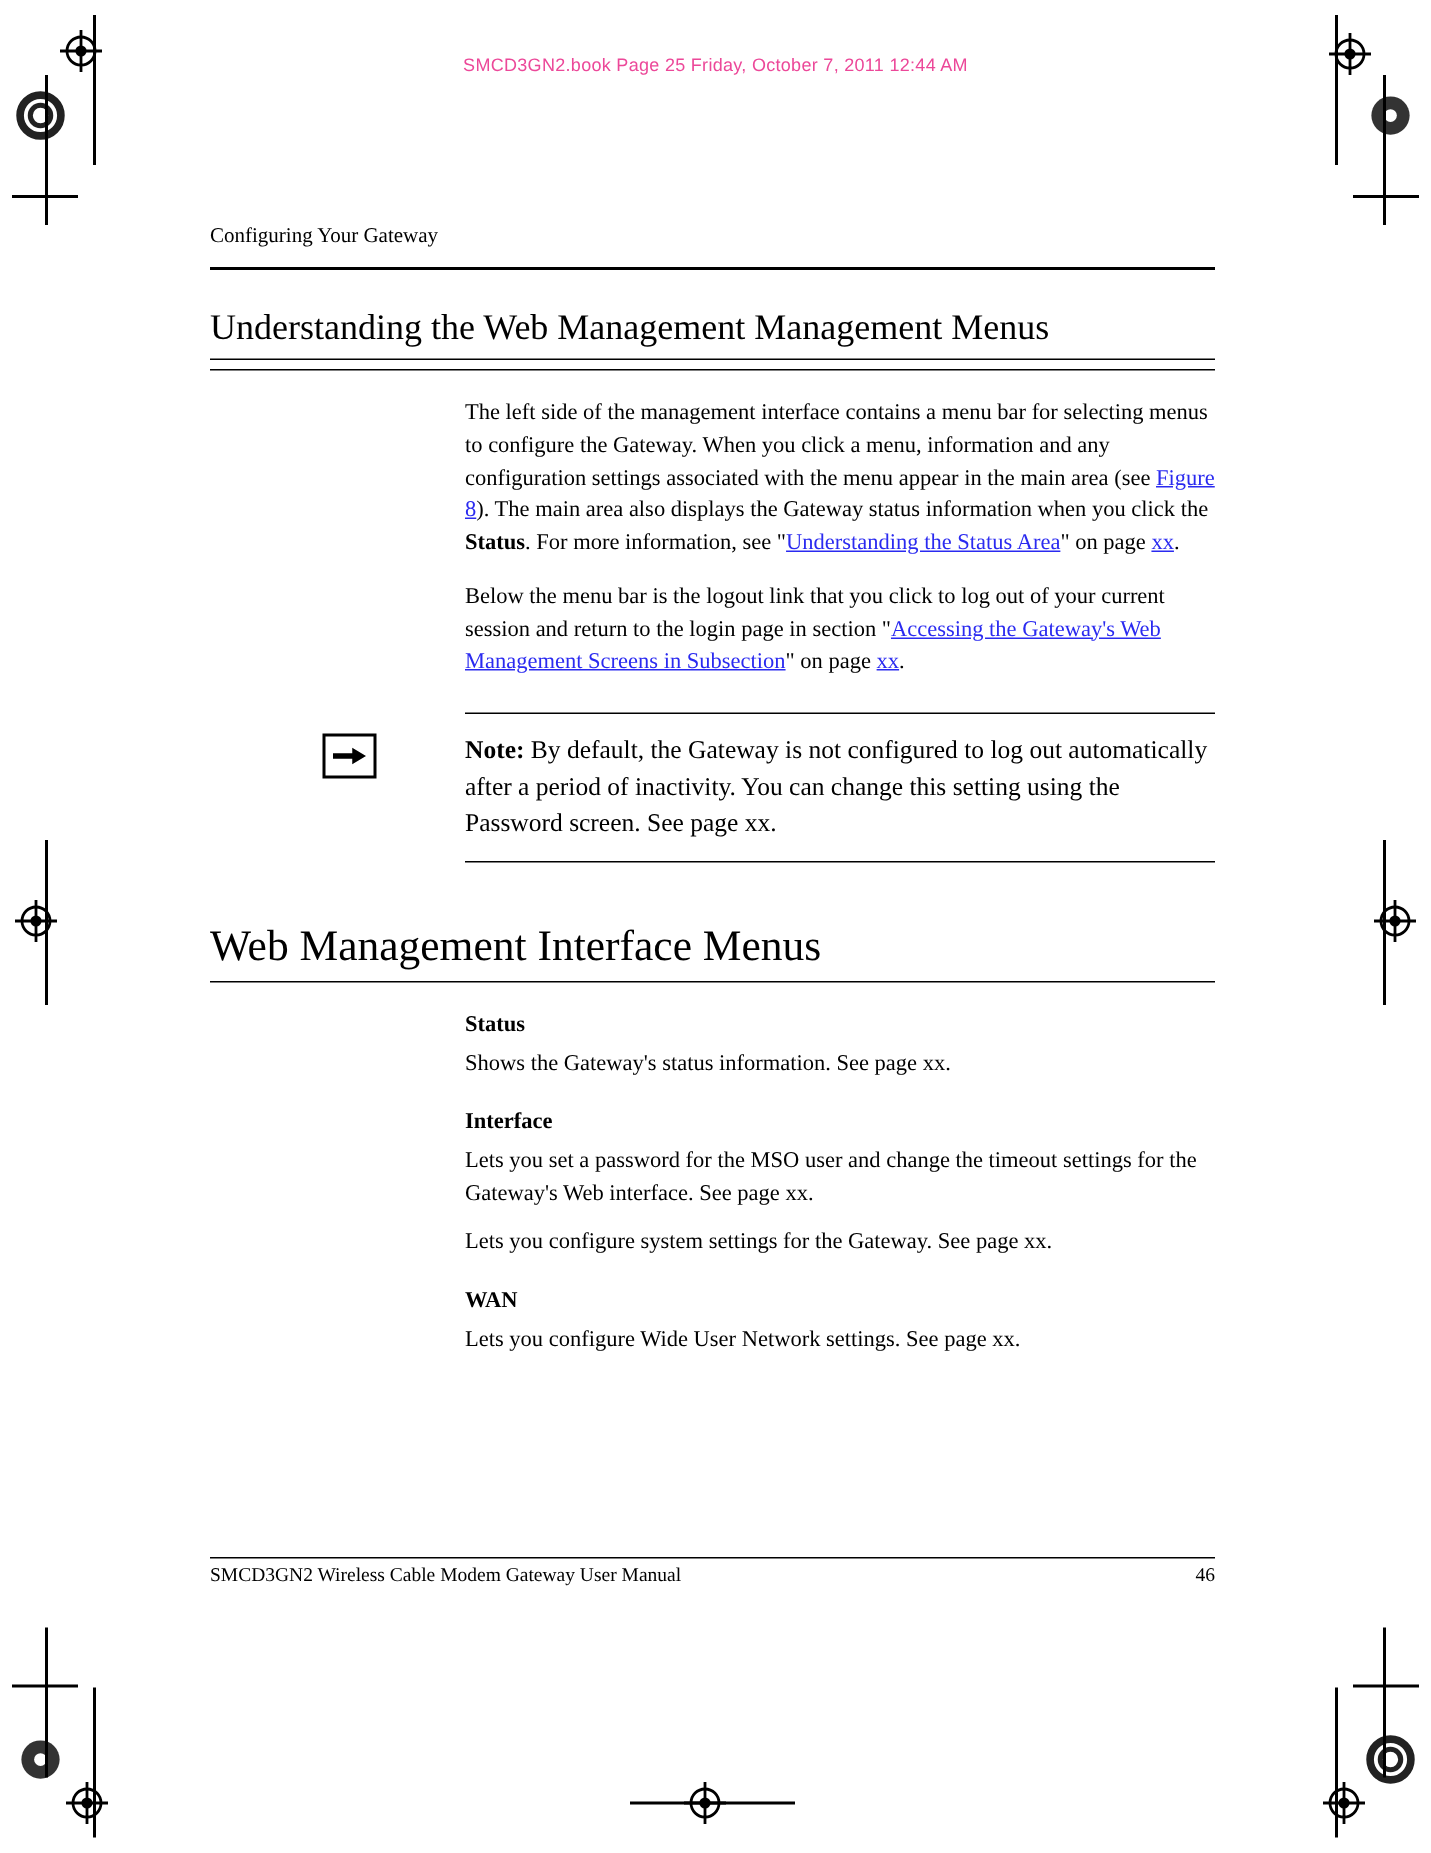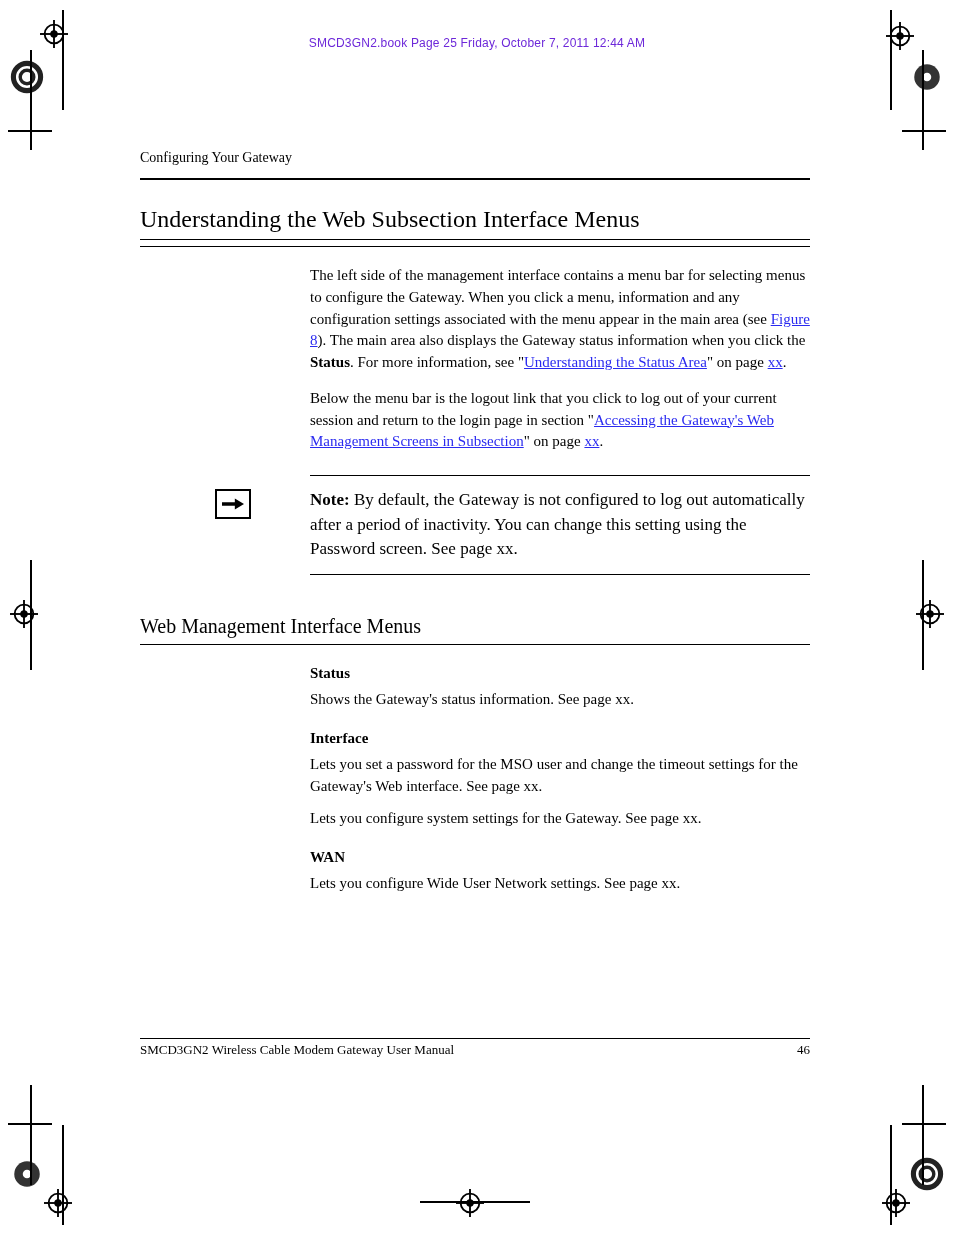--- a/index.html
+++ b/index.html
@@ -77,21 +77,21 @@
   .note-text {
     padding: 12px 0;
     font-size: 17px;
     line-height: 1.45;
   }
   .note-text b { font-weight: bold; }
   .section2 {
     margin-top: 40px;
   }
   .section2-title {
-    font-size: 20px;
+    font-size: 29px;
     font-weight: normal;
     margin: 0 0 4px 0;
   }
   .sub-item {
     margin-left: 170px;
     width: 500px;
     font-size: 15px;
     line-height: 1.45;
   }
   .sub-item h3 {
@@ -153,35 +153,35 @@
   .mid-right { right: 10px; top: 600px; }
   .mid-bottom { left: 456px; bottom: 14px; }
 
   .header-stamp {
     position: absolute;
     top: 36px;
     left: 0;
     width: 954px;
     text-align: center;
     font-size: 12px;
-    color: #6d28d9;
+    color: #ec4899;
     font-family: Arial, sans-serif;
     letter-spacing: 0.2px;
   }
 </style>
 </head>
 <body>
 
 <div class="header-stamp">SMCD3GN2.book  Page 25  Friday, October 7, 2011  12:44 AM</div>
 
 <div class="page">
   <div class="header-right">Configuring Your Gateway</div>
   <hr class="rule-thick">
 
-  <div class="section-title">Understanding the Web Subsection Interface Menus</div>
+  <div class="section-title">Understanding the Web Management Management Menus</div>
   <hr class="rule-mid">
   <hr class="rule-thin">
 
   <div class="body-text">
     <p>
       <span>The left side of the management interface contains a menu bar for selecting menus to configure the Gateway. When you click a menu, information and any configuration settings associated with the menu appear in the main area (see </span>
       <a class="link" href="#">Figure 8</a><span>). The main area also displays the Gateway status information when you click the </span><b>Status</b><span>. For more information, see "</span><a class="link" href="#">Understanding the Status Area</a><span>" on page </span><a class="link" href="#">xx</a><span>.</span>
     </p>
     <p>
       <span>Below the menu bar is the logout link that you click to log out of your current session and return to the login page in section "</span><a class="link" href="#">Accessing the Gateway's Web Management Screens in Subsection</a><span>" on page</span> <a class="link" href="#">xx</a><span>.</span>

